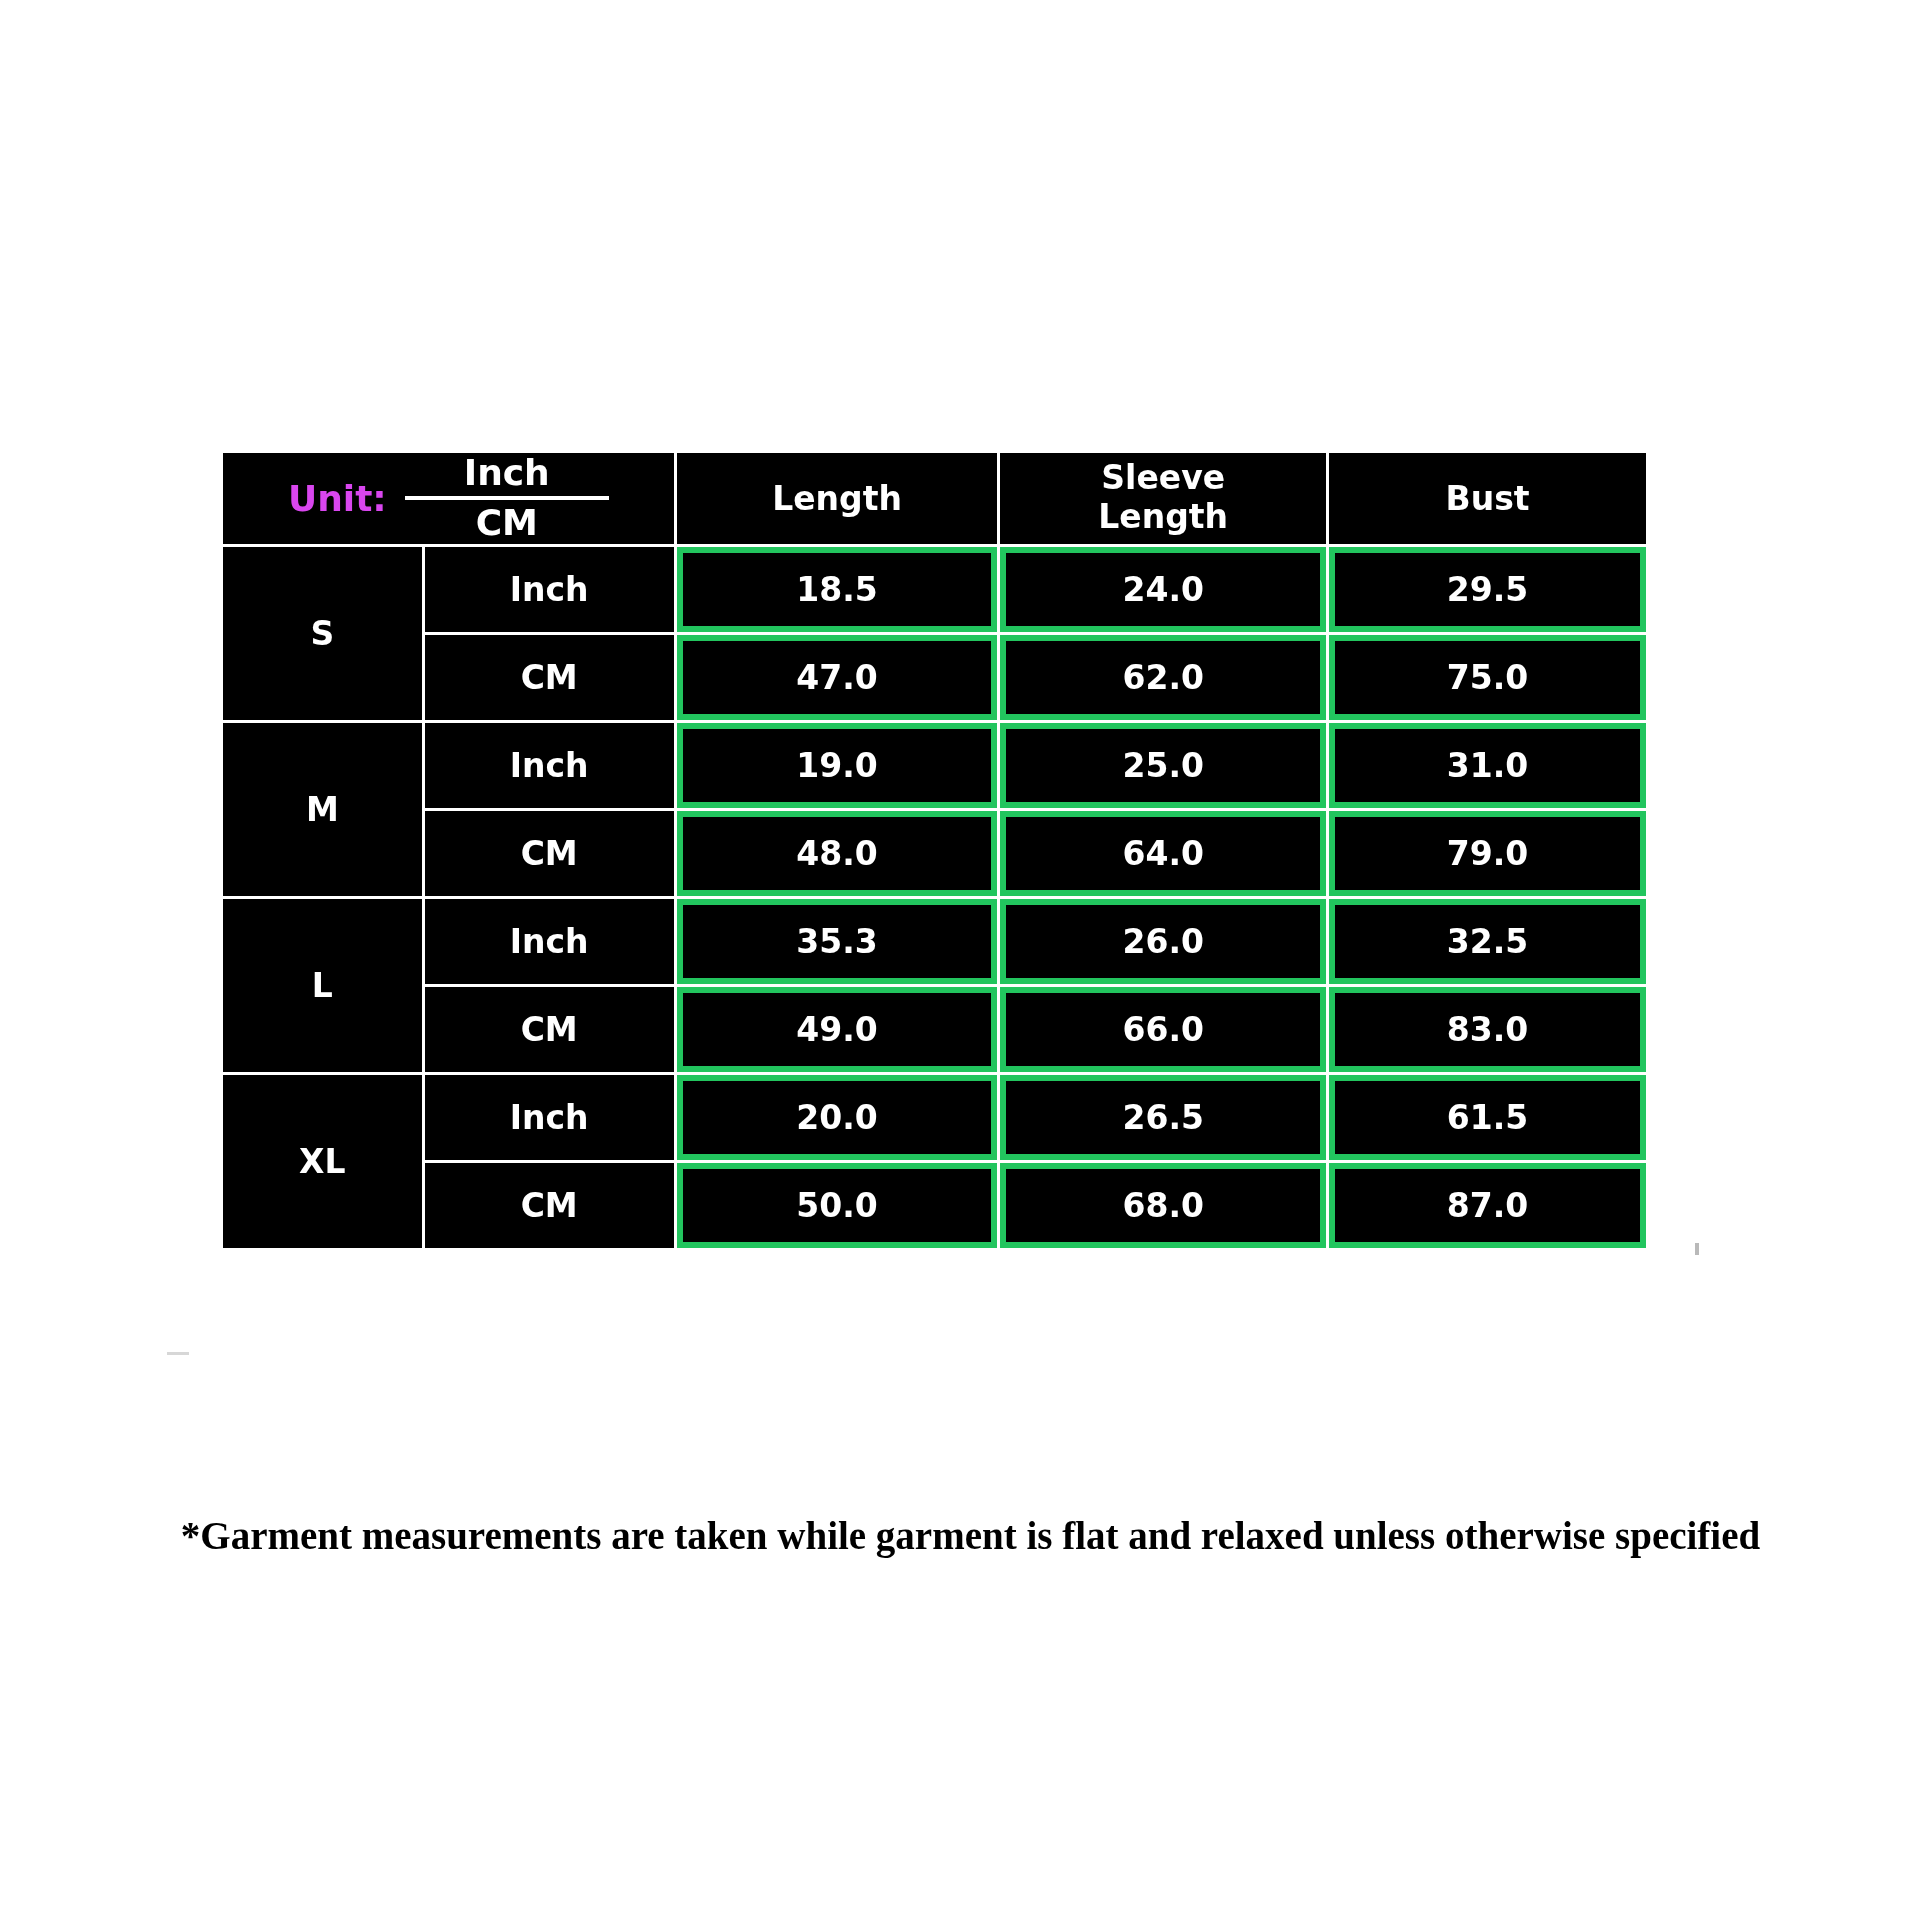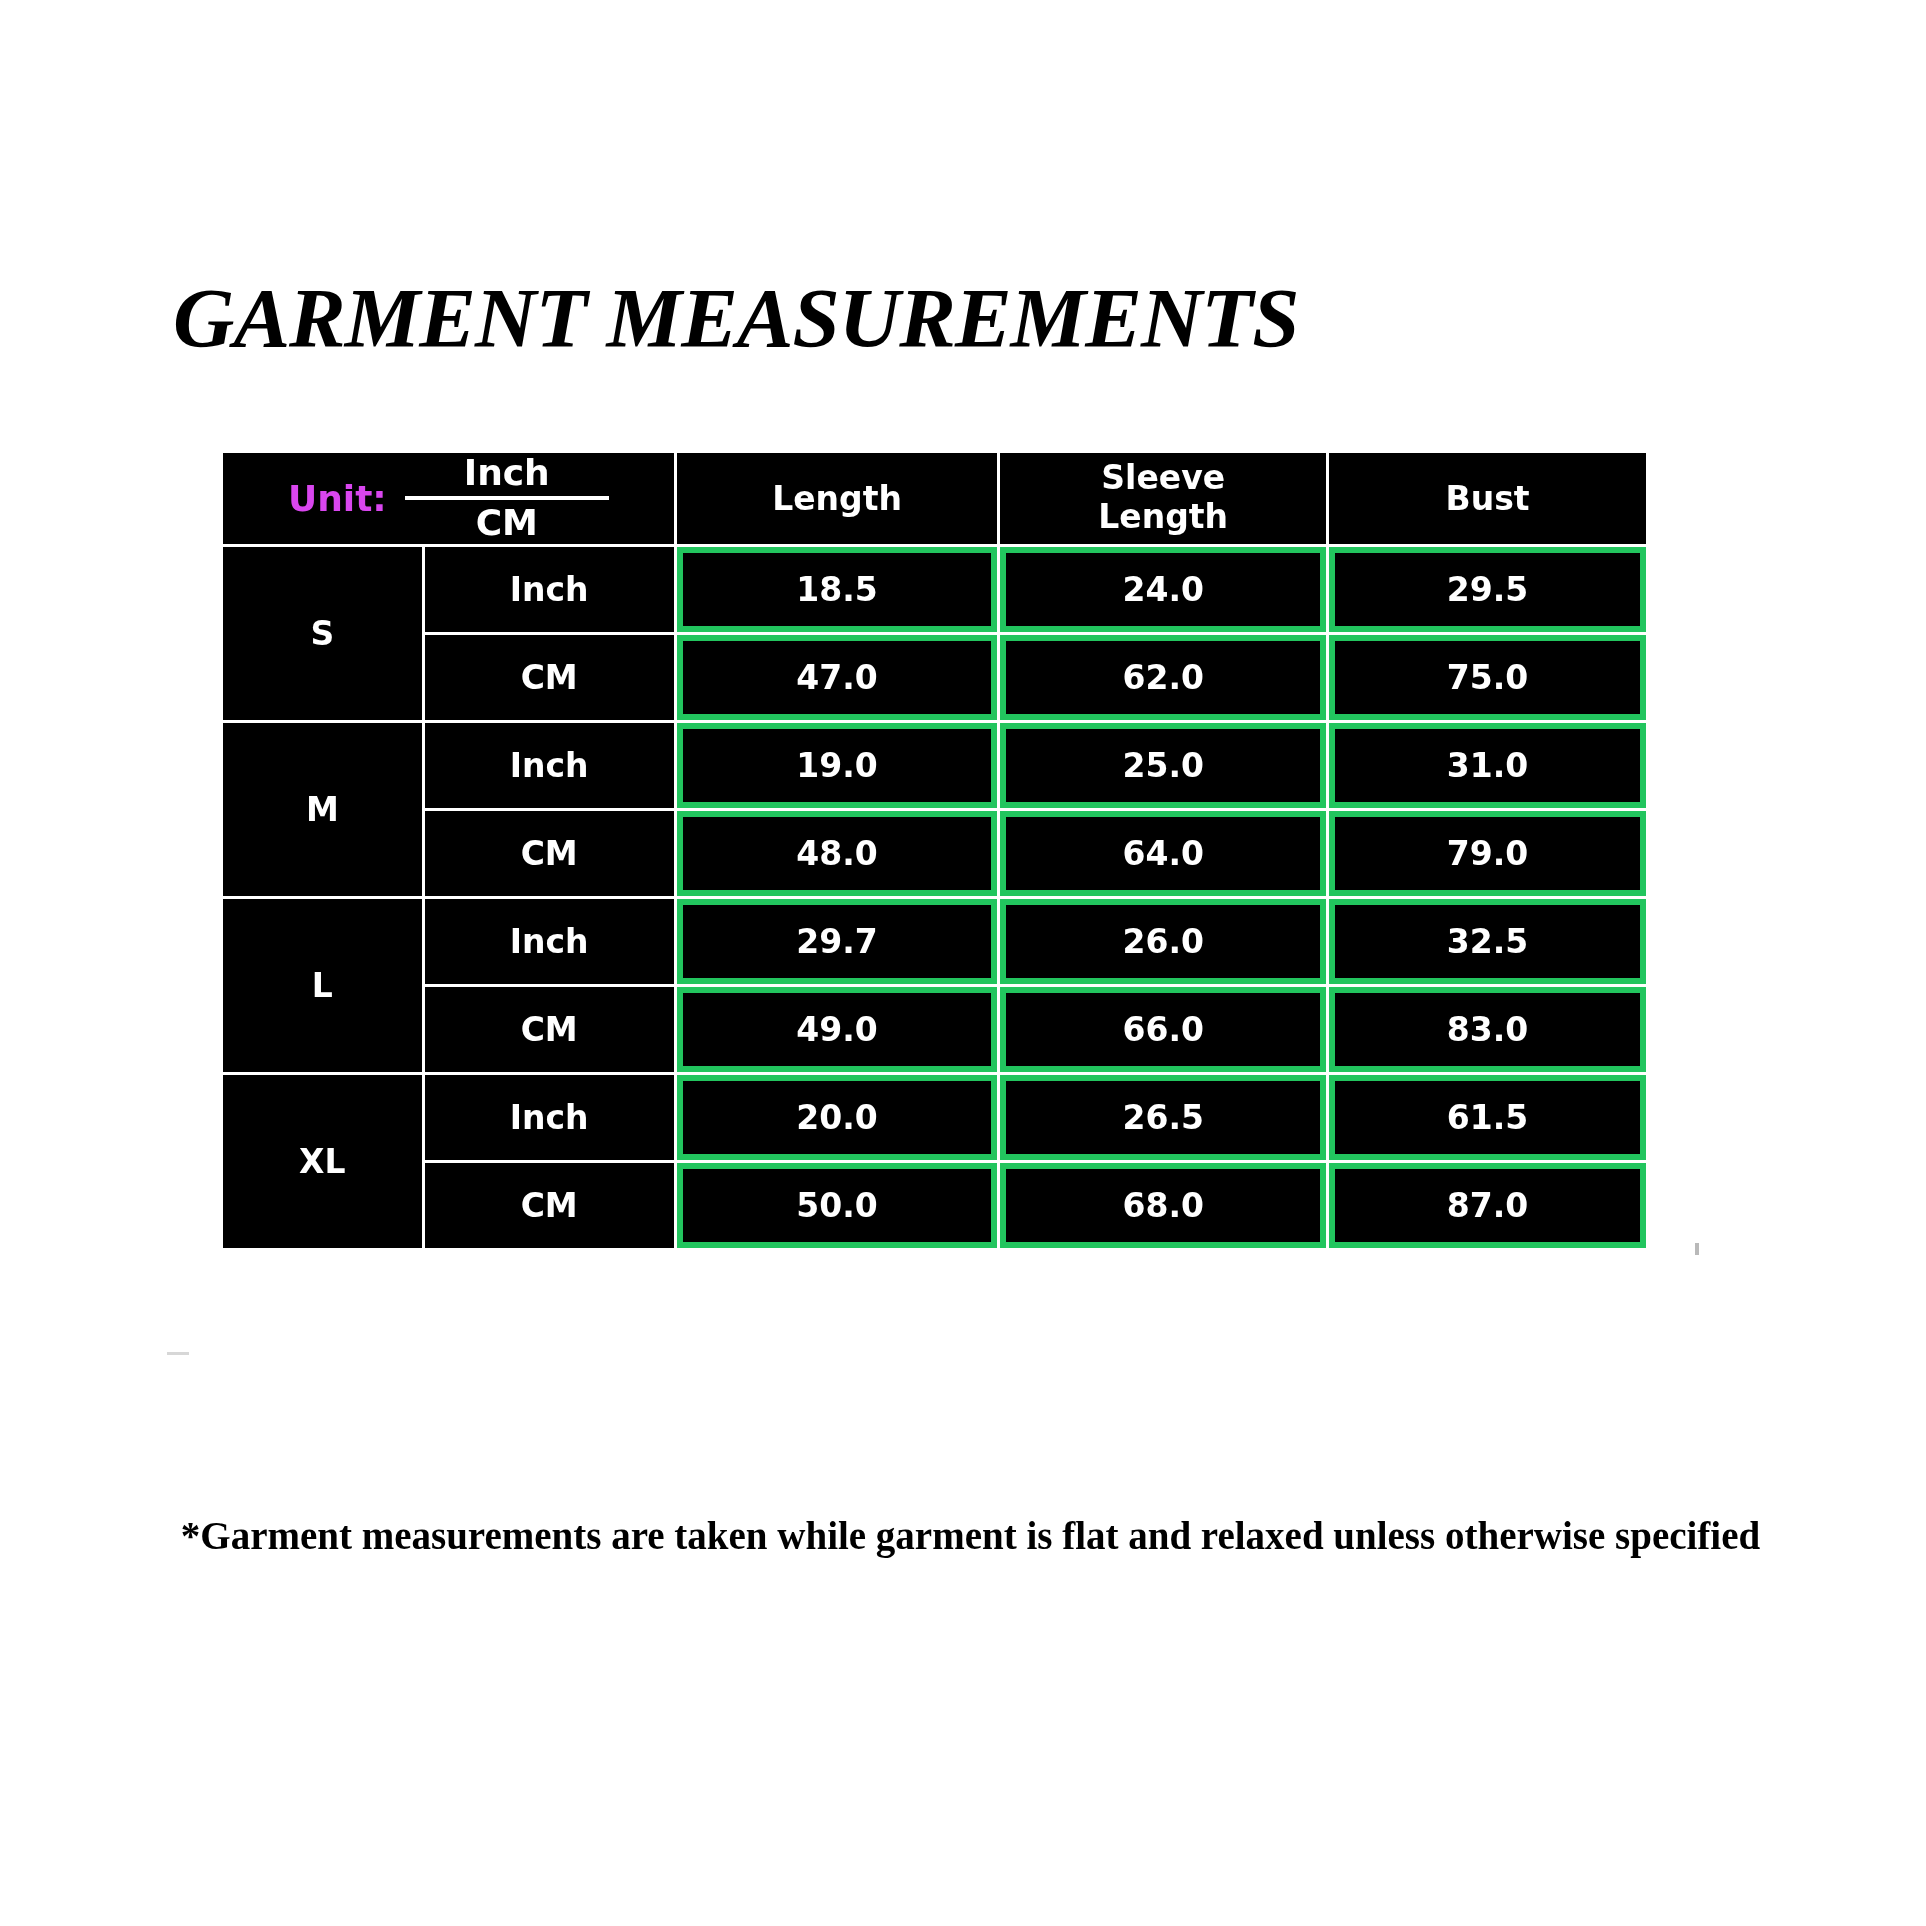--- a/index.html
+++ b/index.html
@@ -144,21 +144,20 @@
     background: #b9b9b9;
   }
   .speck-a { left: 1695px; top: 1243px; width: 4px; height: 12px; }
   .speck-b { left: 167px; top: 1352px; width: 22px; height: 3px; background: #d7d7d7; }
 </style>
 </head>
 <body>
 
 <div class="page">
 
-  <div class="title">GARMENT MEASUREMENTS</div>
 
   <div class="table-wrap">
     <table class="measure">
       <colgroup>
         <col style="width:158px">
         <col style="width:198px">
         <col style="width:255px">
         <col style="width:259px">
         <col style="width:252px">
       </colgroup>
@@ -206,21 +205,21 @@
         <tr>
           <td>CM</td>
           <td class="val">48.0</td>
           <td class="val">64.0</td>
           <td class="val">79.0</td>
         </tr>
 
         <tr>
           <td class="size" rowspan="2">L</td>
           <td>Inch</td>
-          <td class="val">29.7</td>
+          <td class="val">35.3</td>
           <td class="val">26.0</td>
           <td class="val">32.5</td>
         </tr>
         <tr>
           <td>CM</td>
           <td class="val">49.0</td>
           <td class="val">66.0</td>
           <td class="val">83.0</td>
         </tr>
 

